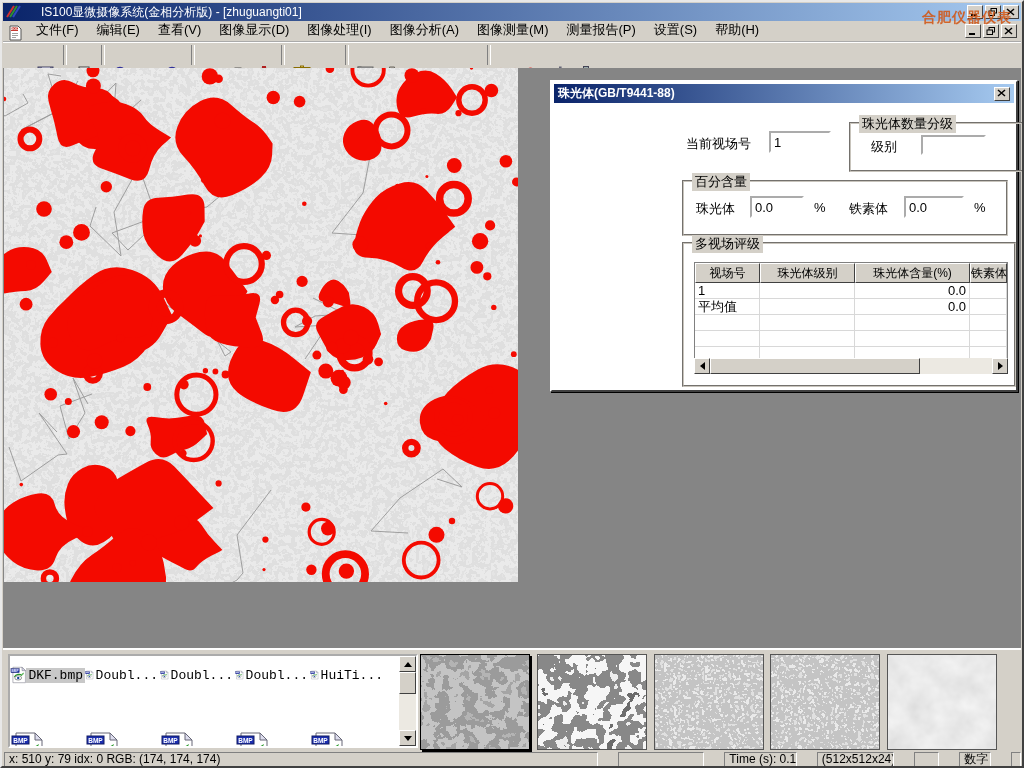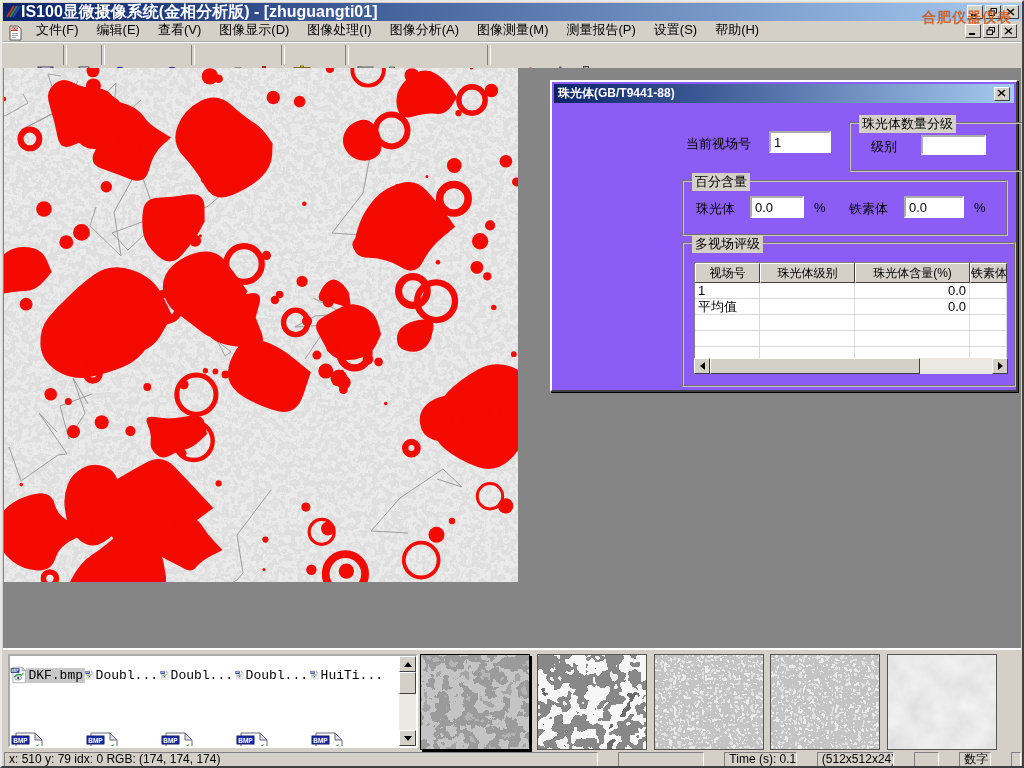--- a/index.html
+++ b/index.html
@@ -2,21 +2,21 @@
 <html><head>
 <meta charset="utf-8">
 <style>
   html,body{margin:0;padding:0;background:#000;}
   .screen{position:relative;width:1024px;height:768px;background:#d4d0c8;overflow:hidden;
           font-family:"Liberation Sans",sans-serif;font-size:13px;color:#000;
           border:2px solid;border-color:#e8e8e8 #404040 #404040 #e8e8e8;box-sizing:border-box;}
   
   .titlebar{position:absolute;left:1px;top:1px;right:1px;height:18px;
             background:linear-gradient(90deg,#0a246a,#a6caf0);display:flex;align-items:center;padding:0 2px;}
-  .titlebar .ttext{color:#fff;font-weight:bold;font-size:16px;margin-left:0;white-space:nowrap;}
+  .titlebar .ttext{color:#fff;font-weight:normal;font-size:12px;margin-left:20px;white-space:nowrap;}
   .winbtn{width:16px;height:14px;background:#d4d0c8;border:1px solid;border-color:#fff #404040 #404040 #fff;
           display:flex;align-items:center;justify-content:center;margin-left:2px;padding:0;}
   .tb-right{margin-left:auto;display:flex;}
   
   .menubar{position:absolute;left:1px;top:20px;right:1px;height:19px;background:#d4d0c8;
            display:flex;align-items:flex-end;border-bottom:1px solid #aaa;}
   .menubar .mitem{padding:2px 9px;white-space:nowrap;cursor:default;}
   .docicon{width:16px;height:16px;margin:0 4px;}
   .menu-ctl{position:absolute;right:4px;top:2px;display:flex;}
   .watermark{position:absolute;top:7px;right:10px;z-index:60;color:rgba(207,90,29,.92);
@@ -24,21 +24,21 @@
   
   .toolbar{position:absolute;left:1px;top:40px;right:1px;height:26px;background:#d4d0c8;
            display:flex;align-items:center;padding-left:4px;border-bottom:1px solid #808080;box-shadow:0 1px 0 #fff inset;}
   .tb-btn{width:26px;height:24px;background:#d4d0c8;border:none;padding:1px;display:flex;align-items:center;justify-content:center;margin-top:40px;}
   .tb-btn svg{width:22px;height:22px;}
   .tb-sep{width:2px;height:20px;margin:0 4px;border-left:1px solid #808080;border-right:1px solid #fff;}
   
   .workspace{position:absolute;left:1px;top:66px;right:1px;height:580px;background:#858585;}
   .micro{position:absolute;left:1px;top:0;width:514px;height:514px;}
   
-  .dialog{position:absolute;left:548px;top:78px;width:468px;height:312px;background:#8b5cf6;
+  .dialog{position:absolute;left:548px;top:78px;width:468px;height:312px;background:#ffffff;
           border:2px solid;border-color:#fff #404040 #404040 #fff;box-shadow:1px 1px 0 #000;box-sizing:border-box;}
   .dlg-title{position:absolute;left:2px;top:2px;right:2px;height:19px;
              background:linear-gradient(90deg,#0a246a,#a6caf0);display:flex;align-items:center;padding:0 4px;}
   .dlg-title span{color:#fff;font-weight:bold;font-size:12px;}
   .dlg-close{margin-left:auto;}
   .grp{position:absolute;border:2px groove #c8c4bc;}
   .grp>.glabel{position:absolute;top:-9px;left:8px;background:#d4d0c8;padding:0 3px;font-size:13px;}
   .opbtns{display:flex;flex-direction:column;align-items:center;padding-top:20px;gap:3px;}
   .opbtn{width:82px;height:22px;background:#d4d0c8;border:2px outset #fff;font-size:13px;
          font-family:"Liberation Sans",sans-serif;padding:0;line-height:18px;}

